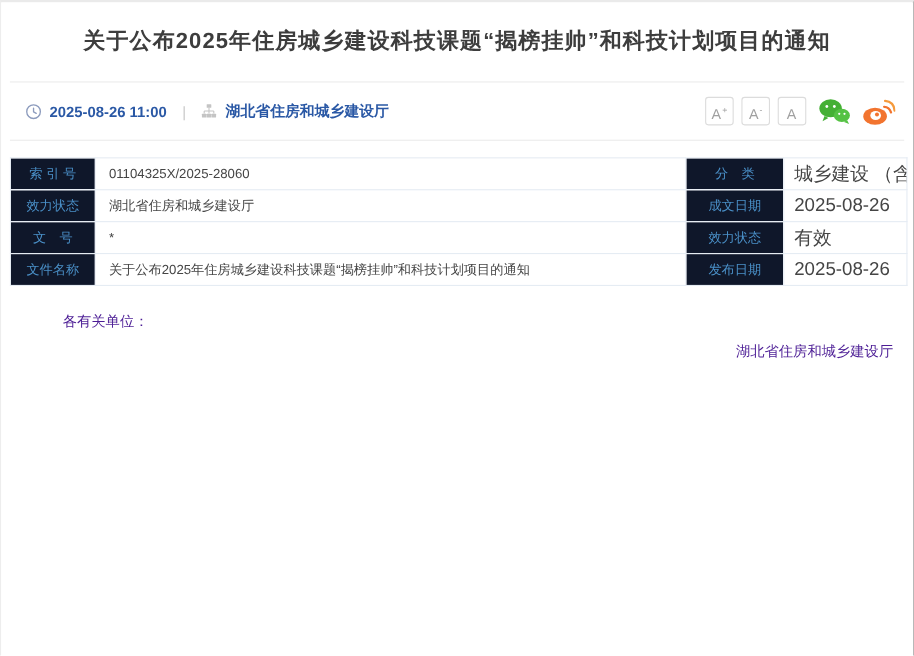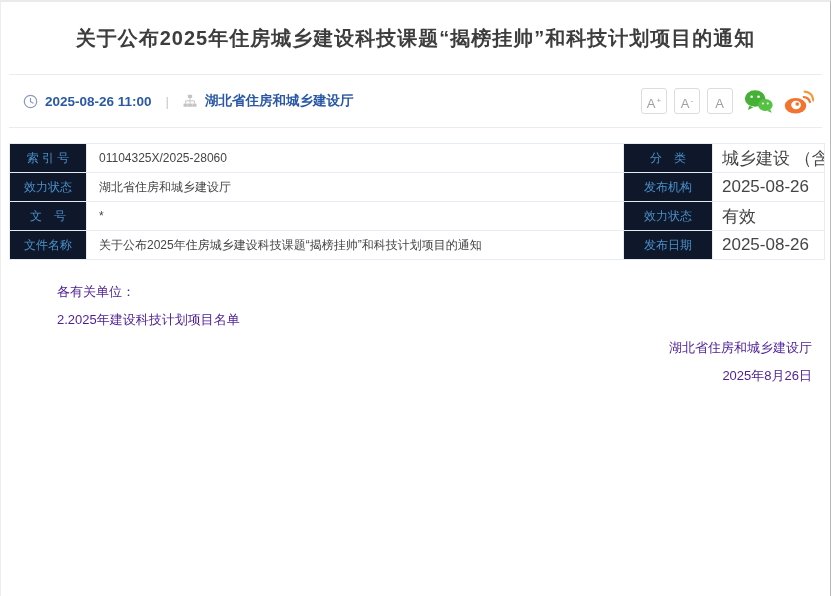--- a/index.html
+++ b/index.html
@@ -135,38 +135,36 @@
     <tbody>
       <tr>
         <th>索 引 号</th>
         <td>01104325X/2025-28060</td>
         <th>分　类</th>
         <td class="v2">城乡建设 （含住房）</td>
       </tr>
       <tr>
         <th>效力状态</th>
         <td>湖北省住房和城乡建设厅</td>
-        <th>发布机构</th>
+        <th>成文日期</th>
         <td class="v2">2025-08-26</td>
       </tr>
       <tr>
         <th>文　号</th>
         <td>*</td>
         <th>效力状态</th>
         <td class="v2">有效</td>
       </tr>
       <tr>
         <th>文件名称</th>
         <td>关于公布2025年住房城乡建设科技课题“揭榜挂帅”和科技计划项目的通知</td>
         <th>发布日期</th>
         <td class="v2">2025-08-26</td>
       </tr>
     </tbody>
   </table>
 
   <div class="article">
     <p class="salutation">各有关单位：</p>
-    <p class="attach-2">2.2025年建设科技计划项目名单</p>
     <p class="signature">湖北省住房和城乡建设厅</p>
-    <p class="sign-date">2025年8月26日</p>
   </div>
 
 </div>
 
 </body></html>

